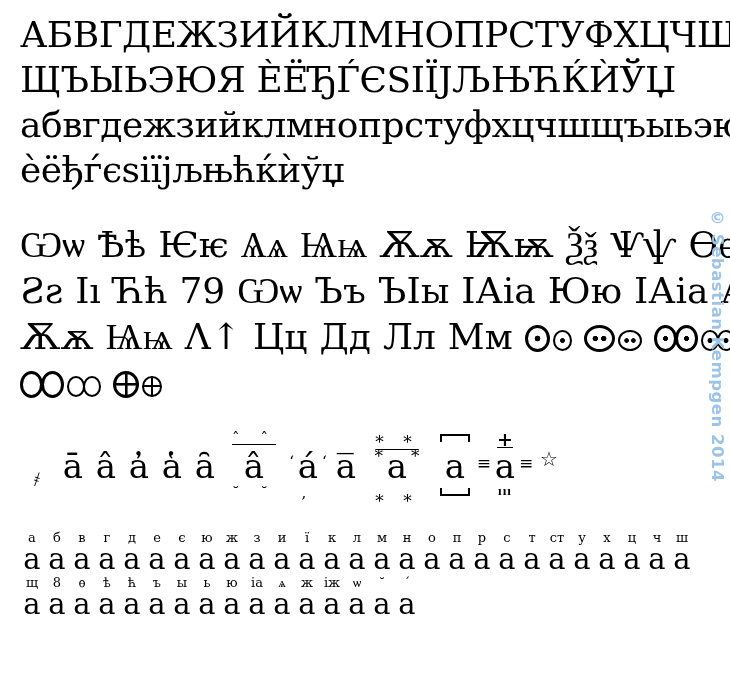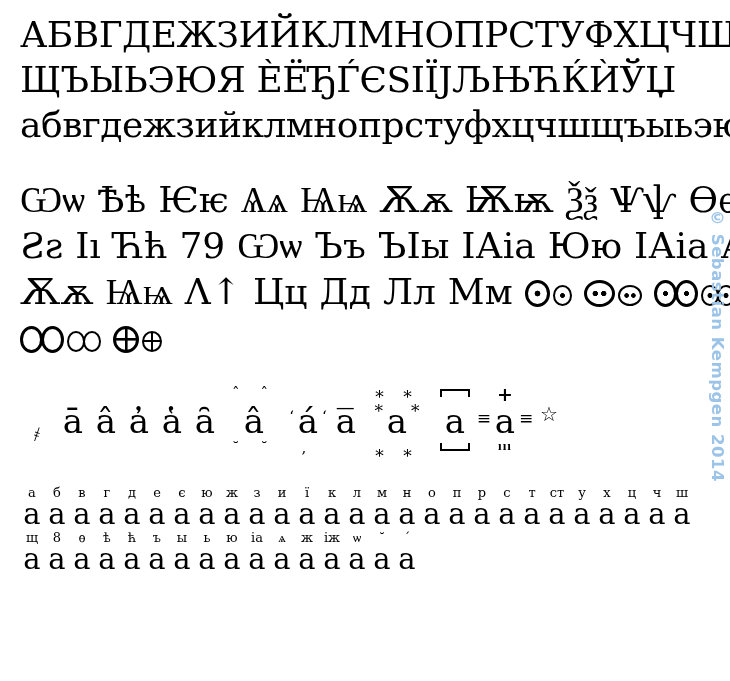--- a/index.html
+++ b/index.html
@@ -37,21 +37,21 @@
           background:linear-gradient(#000,#000) 50% 50%/2.6px 100% no-repeat,
                      linear-gradient(#000,#000) 50% 50%/100% 2.6px no-repeat;}
   .ox.sml{width:20px;height:21px;border:2.5px solid #000;border-radius:50%;
           background:linear-gradient(#000,#000) 50% 50%/2.2px 100% no-repeat,
                      linear-gradient(#000,#000) 50% 50%/100% 2.2px no-repeat;}
   
   .diarow{margin-top:28px;padding-left:6px;height:58px;font-size:34px;white-space:nowrap;}
   .dia{display:inline-block;position:relative;margin-right:11px;min-width:22px;text-align:center;}
   .db{font-size:34px;}
   .m{position:absolute;font-size:15px;line-height:1;}
-  .mt{left:50%;transform:translateX(-50%);top:-14px;white-space:pre;}
+  .mt{left:50%;transform:translateX(-50%);top:-14px;white-space:pre;text-decoration:underline;}
   .mb{left:50%;transform:translateX(-50%);bottom:-13px;white-space:pre;}
   .ml{right:100%;margin-right:3px;top:8px;}
   .mr{left:100%;margin-left:3px;top:8px;}
   .lowmark .db{font-size:19px;}
   .lowmark{vertical-align:-8px;margin-right:14px;}
   .ring{margin:0 16px;}
   .ring .mt{top:-15px;letter-spacing:8px;}
   .ring .mb{bottom:-15px;letter-spacing:8px;}
   .stars{margin:0 18px;}
   .stars .m{font-size:17px;}
@@ -82,20 +82,21 @@
              font-size:16.5px;letter-spacing:0.5px;}
 </style>
 </head>
 <body>
 
 <div class="page">
   <div class="content">
     <div class="alpha">АБВГДЕЖЗИЙКЛМНОПРСТУФХЦЧШ</div>
     <div class="alpha">ЩЪЫЬЭЮЯ ЀЁЂЃЄЅІЇЈЉЊЋЌЍЎЏ</div>
     <div class="alpha">абвгдежзийклмнопрстуфхцчшщъыьэюя</div>
+    <div class="alpha">ѐёђѓєѕіїјљњћќѝўџ</div>
     <div class="historic">
         <div class="hrow"><span class="hi pt">Ѡѡ</span><span class="hi pt">Ѣѣ</span><span class="hi pt">Ѥѥ</span><span class="hi pt">Ѧѧ</span><span class="hi pt">Ѩѩ</span><span class="hi pt">Ѫѫ</span><span class="hi pt">Ѭѭ</span><span class="hi pt">Ѯѯ</span><span class="hi pt">Ѱѱ</span><span class="hi pt">Ѳѳ</span></div>
         <div class="hrow"><span class="hi pt">Ƨƨ</span><span class="hi pt">Iı</span><span class="hi pt">Ћћ</span><span class="hi pt">79</span><span class="hi pt">Ѡѡ</span><span class="hi pt">Ъъ</span><span class="hi pt">ЪІы</span><span class="hi pt">ІАіа</span><span class="hi pt">Юю</span><span class="hi pt">ІАіа</span><span class="hi pt">Аᴀ</span></div>
         <div class="hrow"><span class="hi pt">Ѫѫ</span><span class="hi pt">Ѩѩ</span><span class="hi pt">Ʌ↑</span><span class="hi pt">Цц</span><span class="hi pt">Дд</span><span class="hi pt">Лл</span><span class="hi pt">Мм</span><span class="hi"><span class="dg o1 cap"></span><span class="dg o1 sml"></span></span><span class="hi"><span class="dg o2 cap"></span><span class="dg o2 sml"></span></span><span class="hi"><span class="dg oo1 cap"></span><span class="dg oo1 sml"></span></span></div>
         <div class="hrow"><span class="hi"><span class="dg oo cap"></span><span class="dg oo sml"></span></span><span class="hi"><span class="dg ox cap"></span><span class="dg ox sml"></span></span></div>
       </div>
     <div class="diarow"><span class="dia lowmark"><span class="db">҂</span></span><span class="dia"><span class="db">а̄</span></span><span class="dia"><span class="db">а̂</span></span><span class="dia"><span class="db">а̓</span></span><span class="dia"><span class="db">а̔</span></span><span class="dia"><span class="db">а̑</span></span><span class="dia ring"><span class="m mt">ˆ ˆ</span><span class="db">а̂</span><span class="m mb">˘ ˘</span></span><span class="dia ring"><span class="m ml">‘</span><span class="db">а́</span><span class="m mr">‘</span><span class="m mb">,</span></span><span class="dia"><span class="db">а̅</span></span><span class="dia stars"><span class="m ml">*</span><span class="m mt">* *</span><span class="db">а</span><span class="m mr">*</span><span class="m mb">* *</span></span><span class="dia brackets"><span class="db">а</span></span><span class="dia triple"><span class="m ml">≡</span><span class="m mt">+</span><span class="db">а</span><span class="m mr">≡</span><span class="m mb">ııı</span></span><span class="dia star"><span class="db">☆</span></span></div>
     <div class="supblock">
         <div class="srow"><span class="si"><span class="sup">а</span><span class="sb">а</span></span><span class="si"><span class="sup">б</span><span class="sb">а</span></span><span class="si"><span class="sup">в</span><span class="sb">а</span></span><span class="si"><span class="sup">г</span><span class="sb">а</span></span><span class="si"><span class="sup">д</span><span class="sb">а</span></span><span class="si"><span class="sup">е</span><span class="sb">а</span></span><span class="si"><span class="sup">є</span><span class="sb">а</span></span><span class="si"><span class="sup">ю</span><span class="sb">а</span></span><span class="si"><span class="sup">ж</span><span class="sb">а</span></span><span class="si"><span class="sup">з</span><span class="sb">а</span></span><span class="si"><span class="sup">и</span><span class="sb">а</span></span><span class="si"><span class="sup">ї</span><span class="sb">а</span></span><span class="si"><span class="sup">к</span><span class="sb">а</span></span><span class="si"><span class="sup">л</span><span class="sb">а</span></span><span class="si"><span class="sup">м</span><span class="sb">а</span></span><span class="si"><span class="sup">н</span><span class="sb">а</span></span><span class="si"><span class="sup">о</span><span class="sb">а</span></span><span class="si"><span class="sup">п</span><span class="sb">а</span></span><span class="si"><span class="sup">р</span><span class="sb">а</span></span><span class="si"><span class="sup">с</span><span class="sb">а</span></span><span class="si"><span class="sup">т</span><span class="sb">а</span></span><span class="si"><span class="sup">ст</span><span class="sb">а</span></span><span class="si"><span class="sup">у</span><span class="sb">а</span></span><span class="si"><span class="sup">х</span><span class="sb">а</span></span><span class="si"><span class="sup">ц</span><span class="sb">а</span></span><span class="si"><span class="sup">ч</span><span class="sb">а</span></span><span class="si"><span class="sup">ш</span><span class="sb">а</span></span></div>
         <div class="srow"><span class="si"><span class="sup">щ</span><span class="sb">а</span></span><span class="si"><span class="sup">8</span><span class="sb">а</span></span><span class="si"><span class="sup">ѳ</span><span class="sb">а</span></span><span class="si"><span class="sup">ѣ</span><span class="sb">а</span></span><span class="si"><span class="sup">ћ</span><span class="sb">а</span></span><span class="si"><span class="sup">ъ</span><span class="sb">а</span></span><span class="si"><span class="sup">ы</span><span class="sb">а</span></span><span class="si"><span class="sup">ь</span><span class="sb">а</span></span><span class="si"><span class="sup">ю</span><span class="sb">а</span></span><span class="si"><span class="sup">іа</span><span class="sb">а</span></span><span class="si"><span class="sup">ѧ</span><span class="sb">а</span></span><span class="si"><span class="sup">ж</span><span class="sb">а</span></span><span class="si"><span class="sup">іж</span><span class="sb">а</span></span><span class="si"><span class="sup">ѡ</span><span class="sb">а</span></span><span class="si"><span class="sup">˘</span><span class="sb">а</span></span><span class="si"><span class="sup">´</span><span class="sb">а</span></span></div>

